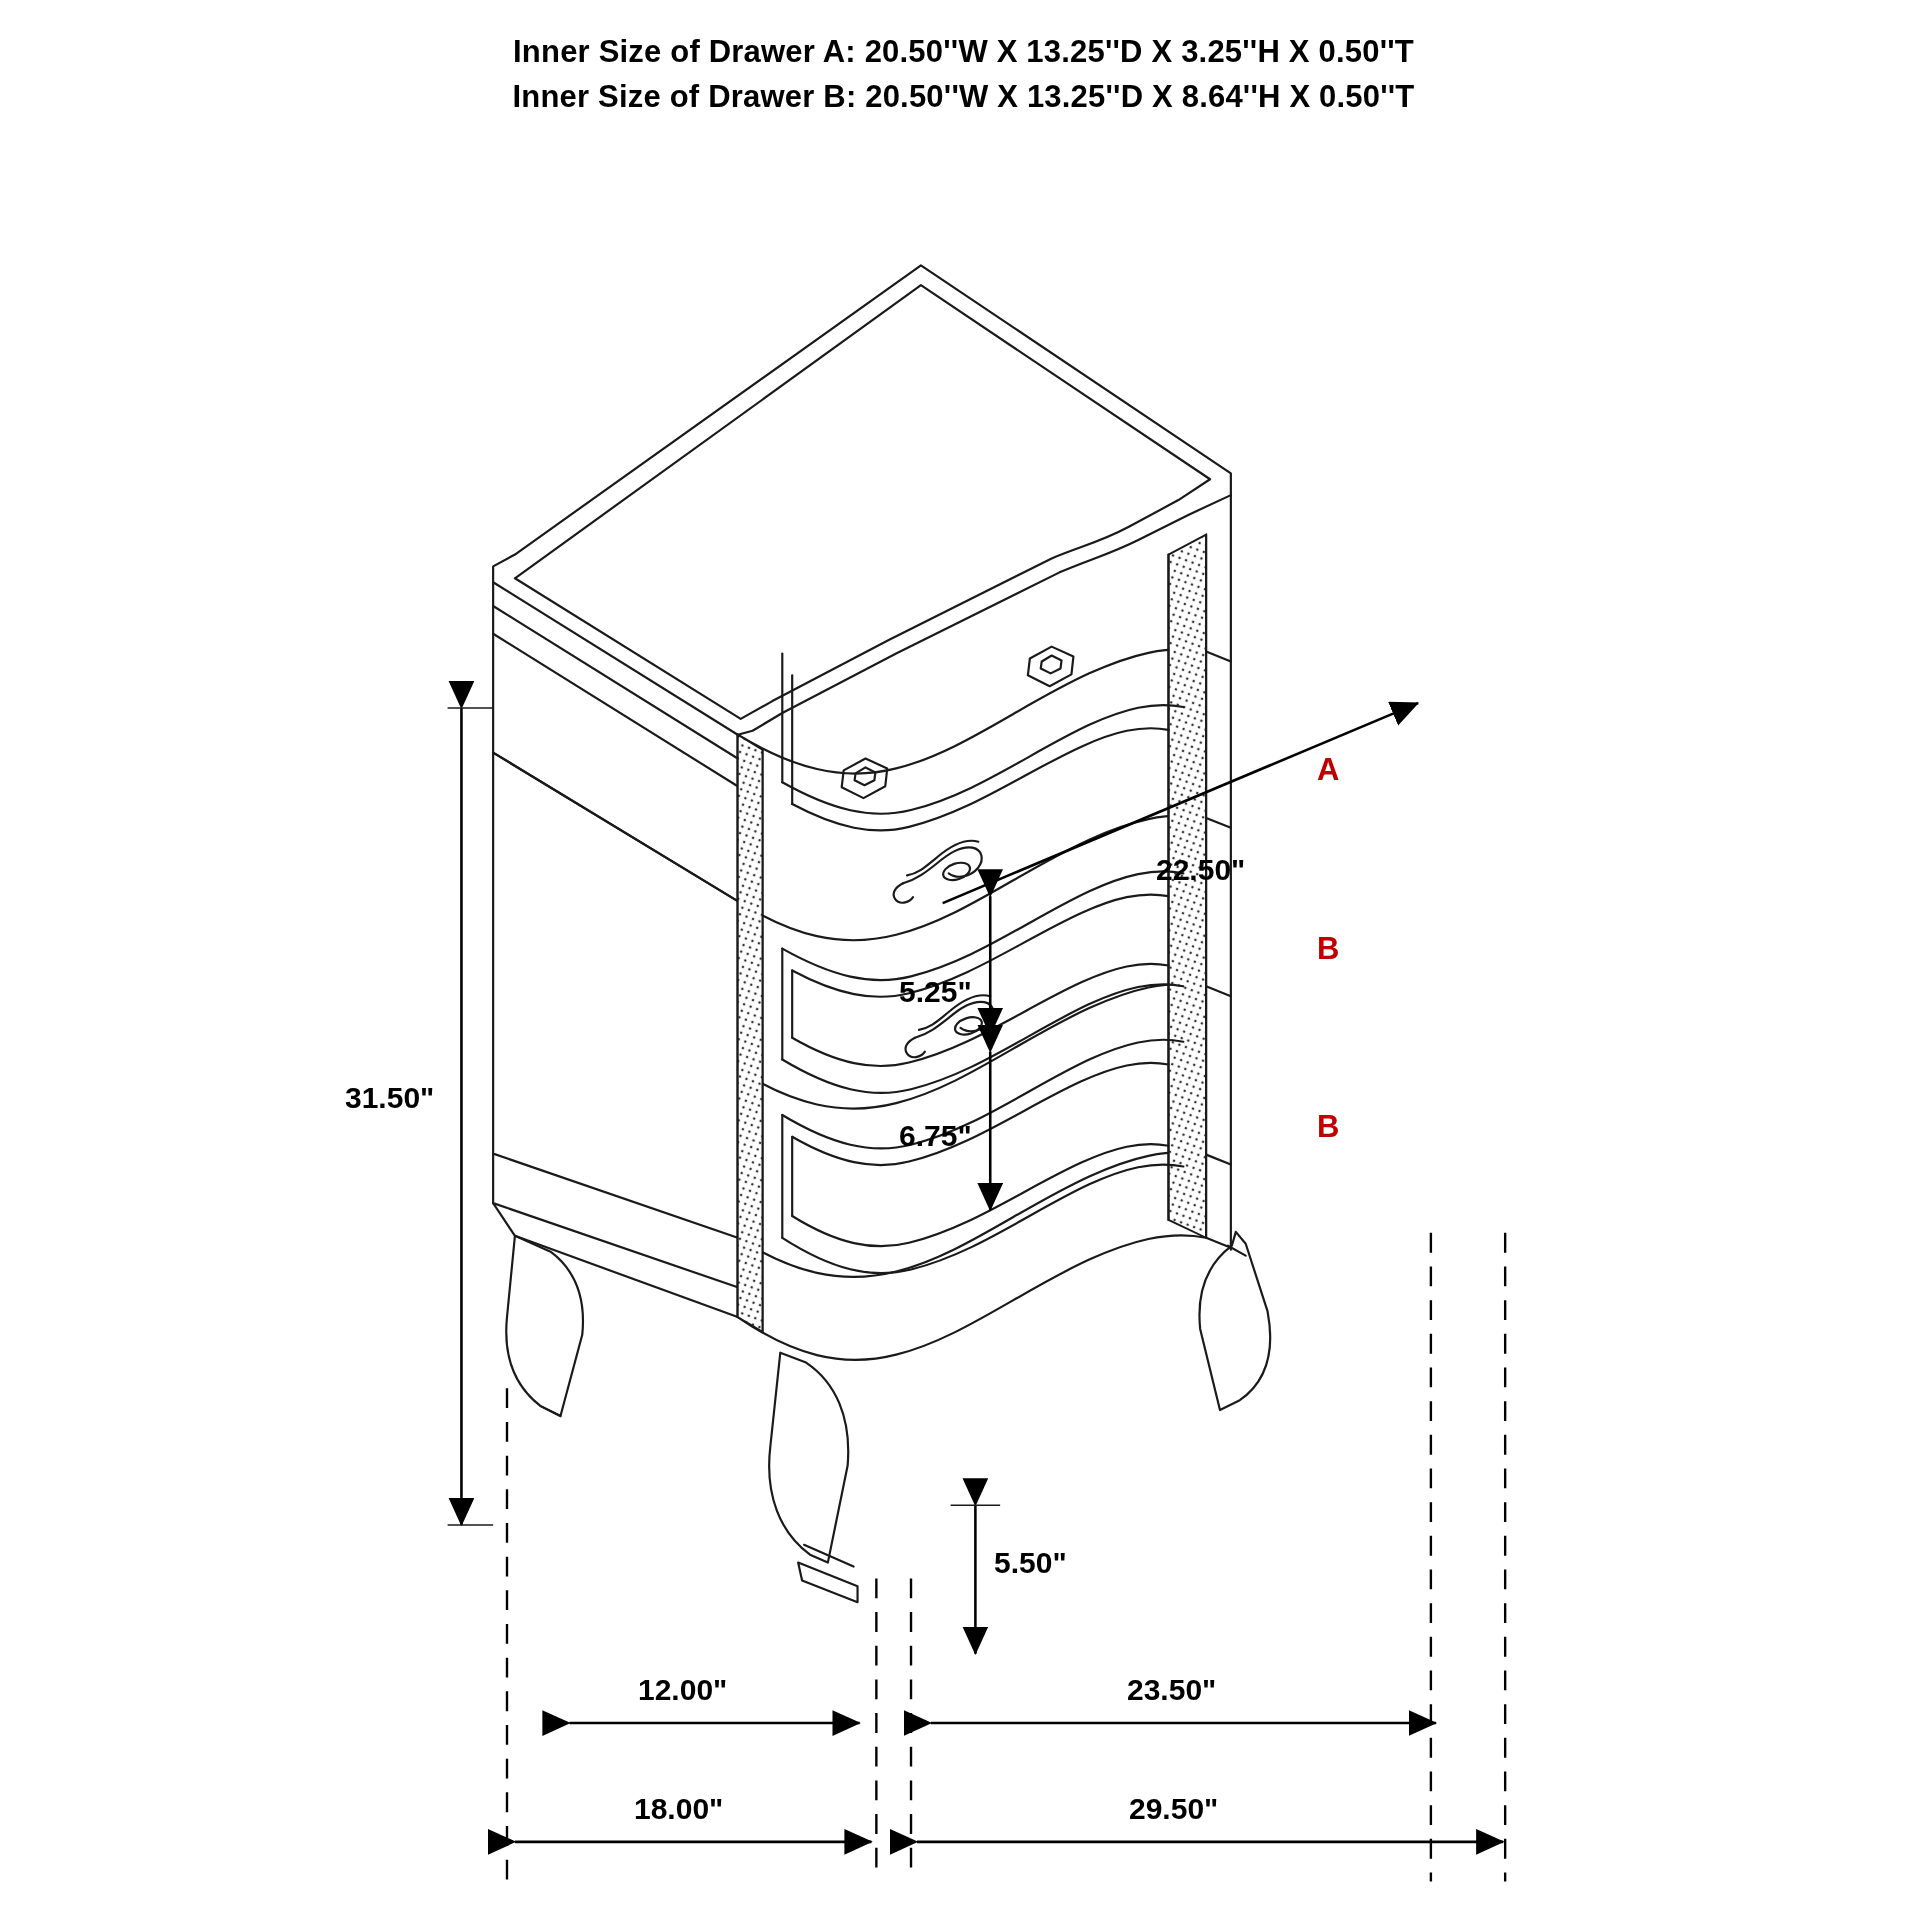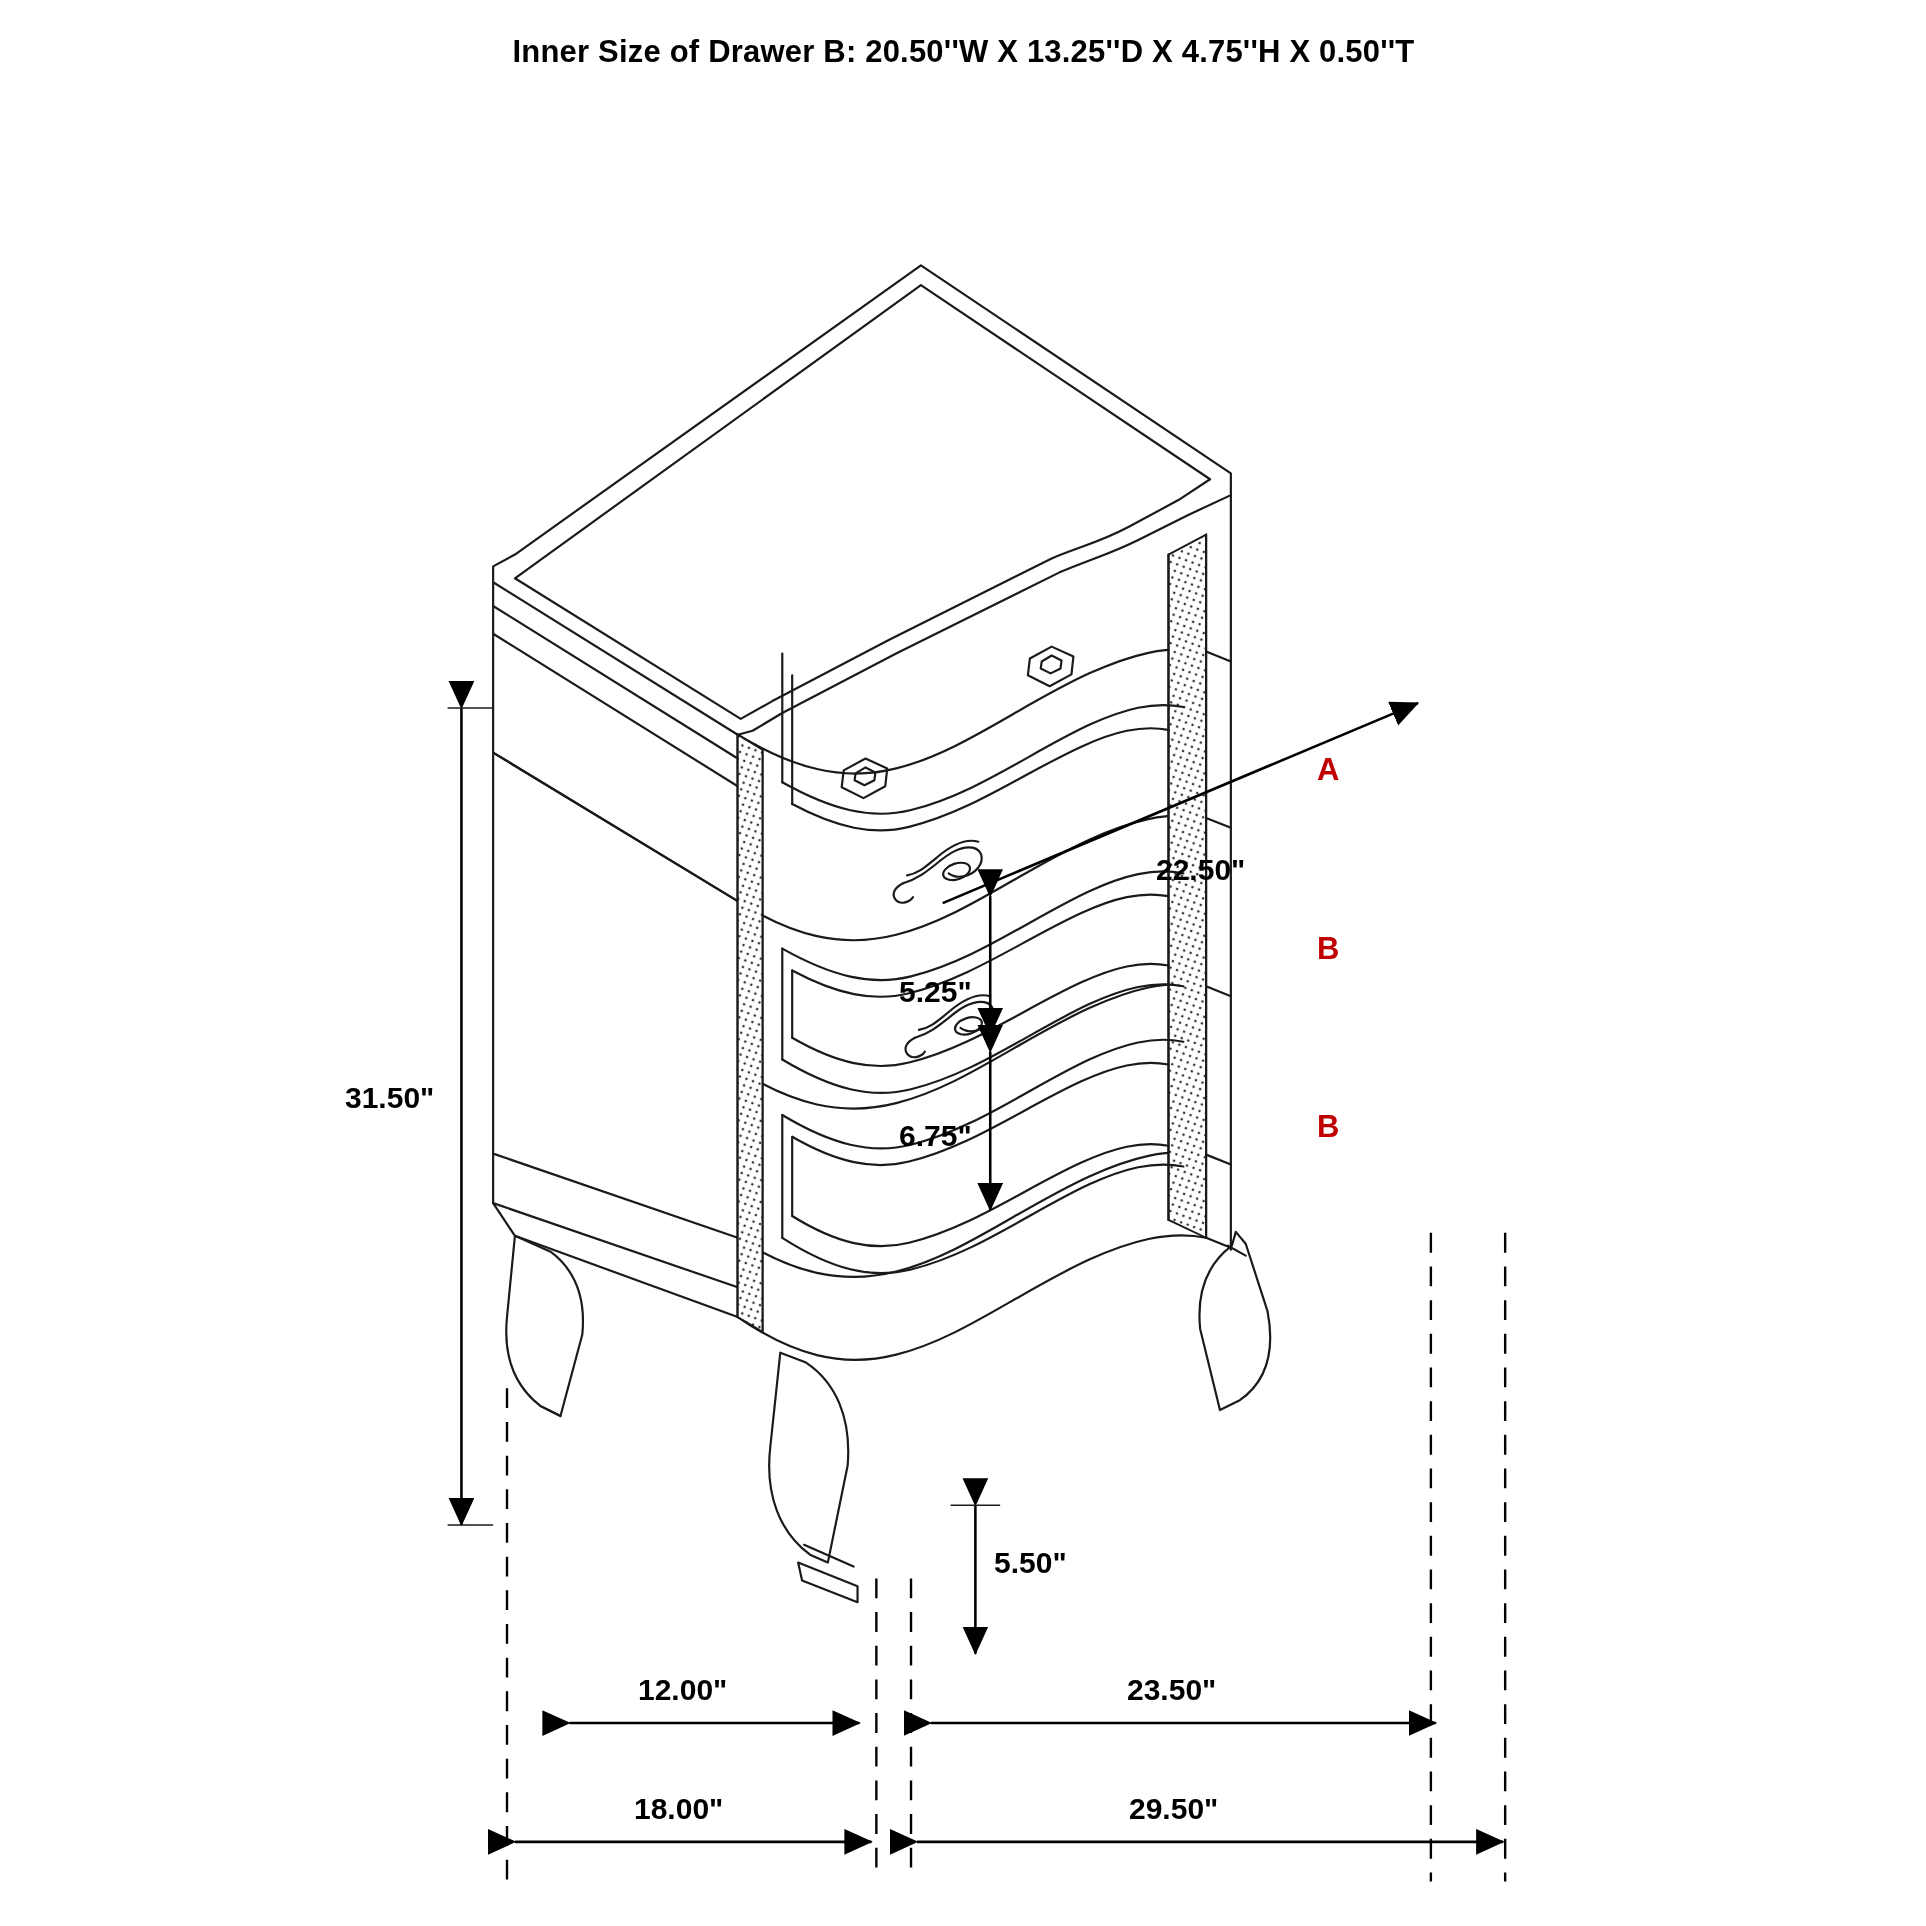--- a/index.html
+++ b/index.html
@@ -12,21 +12,22 @@
   .ln{fill:none;stroke:#1a1a1a;stroke-width:2.2;stroke-linejoin:round;stroke-linecap:round;}
   .ln-thin{fill:none;stroke:#1a1a1a;stroke-width:1.5;}
   .dim{fill:none;stroke:#000;stroke-width:2.6;}
   .dash{fill:none;stroke:#000;stroke-width:2.4;stroke-dasharray:20 14;}
   .hatch{fill:url(#mesh);stroke:#1a1a1a;stroke-width:2;}
 </style>
 </head>
 <body>
 
 <div class="hdr">
-  <div>Inner Size of Drawer B: 20.50''W X 13.25''D X 4.75''H X 0.50''T</div>
+  <div>Inner Size of Drawer A: 20.50''W X 13.25''D X 3.25''H X 0.50''T</div>
+  <div>Inner Size of Drawer B: 20.50''W X 13.25''D X 8.64''H X 0.50''T</div>
 </div>
 
 <svg class="stage" viewBox="0 0 1946 1946">
   <defs>
     <pattern id="mesh" width="7" height="7" patternUnits="userSpaceOnUse" patternTransform="rotate(20)">
       <rect width="7" height="7" fill="#fff"></rect>
       <circle cx="3" cy="3" r="1.3" fill="#333"></circle>
     </pattern>
     <marker id="ah" markerWidth="13" markerHeight="13" refX="10.5" refY="5" orient="auto">
       <path d="M0,0 L11,5 L0,10 z" fill="#000"></path>

